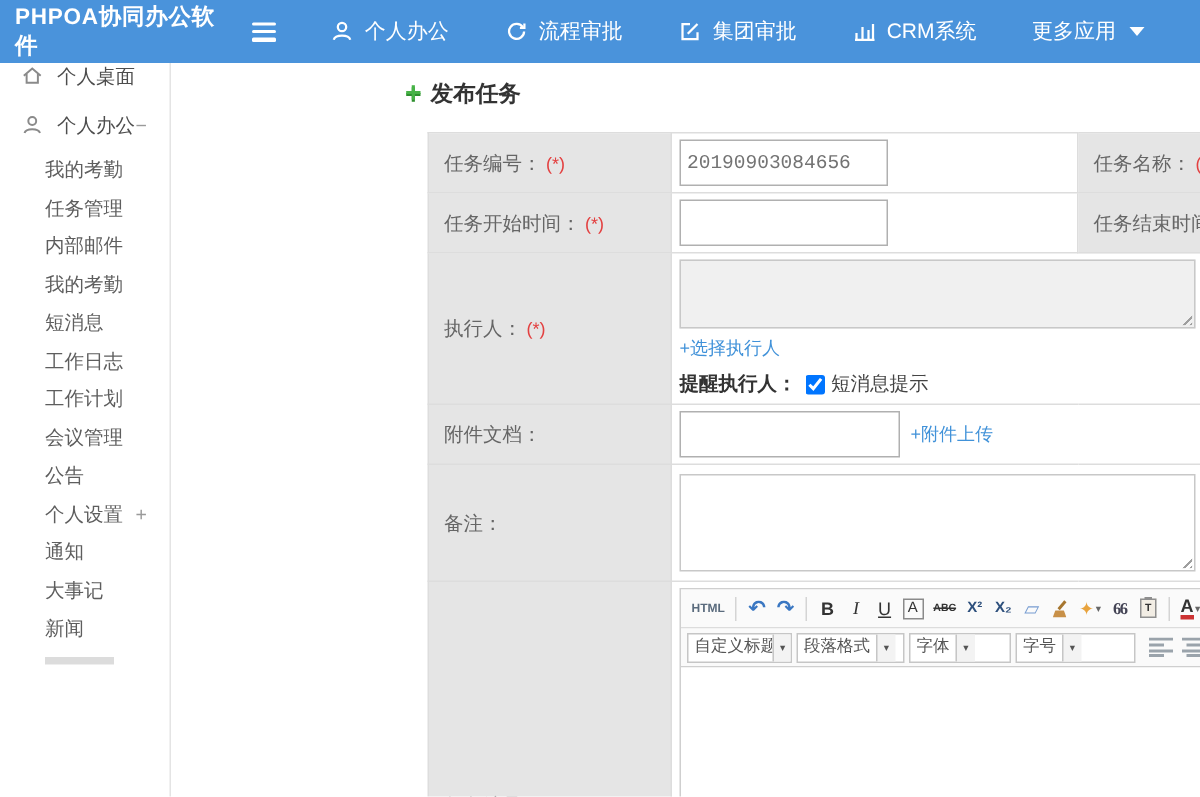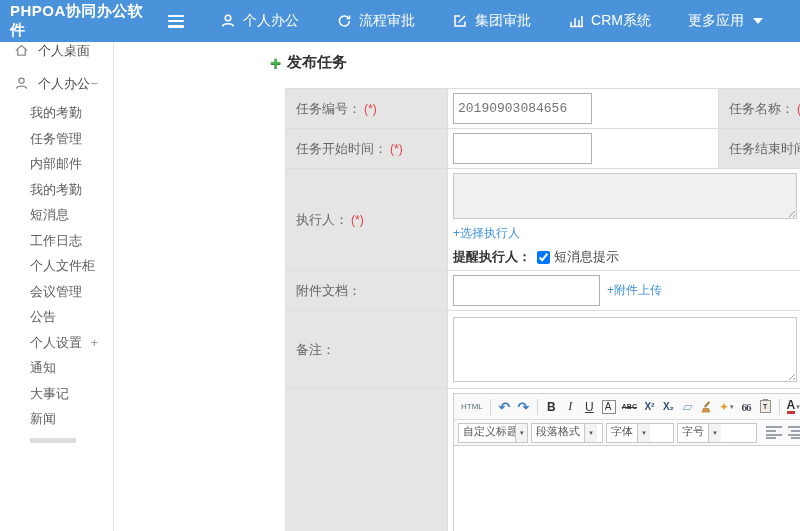--- a/index.html
+++ b/index.html
@@ -67,21 +67,21 @@
 
   
   .editor { width:520px; border:1px solid #cfcfcf; background:#fff; }
   .toolbar { background:#fafafa; border-bottom:1px solid #dcdcdc;
     display:flex; align-items:center; padding:2px 4px; height:26px; }
   .toolbar.second { border-bottom:1px solid #cfcfcf; }
   .tbtn { display:inline-flex; align-items:center; justify-content:center; height:20px;
     min-width:17px; padding:0 2px; margin:0 1px; font-size:11px; color:#333;
     border-radius:2px; cursor:pointer; white-space:nowrap; }
   .tsep { width:1px; height:16px; background:#d4d4d4; margin:0 4px; flex:none; }
-  .b-html { font-size:8px; font-weight:normal; color:#5a6b7d; letter-spacing:0; }
+  .b-html { font-size:8px; font-weight:bold; color:#5a6b7d; letter-spacing:0; }
   .b-undo, .b-redo { color:#3a77c2; font-size:14px; font-weight:bold; }
   .b-bold { font-weight:bold; font-size:12px; }
   .b-italic { font-style:italic; font-size:12px; font-family:"Liberation Serif", serif; }
   .b-under { text-decoration:underline; font-size:12px; }
   .b-abox { border:1px solid #8a8a8a; font-size:10px; padding:0 2px; height:14px; min-width:14px; }
   .b-strike { font-size:7px; font-weight:bold; text-decoration:line-through; letter-spacing:0; }
   .b-sup, .b-sub { font-size:10px; font-weight:bold; color:#2d4f7c; }
   .b-eraser { color:#7a9fd2; font-size:13px; }
   .ic-broom { width:12px; height:12px; position:relative; }
   .ic-broom::before { content:""; position:absolute; left:6px; top:0; width:2px; height:7px;
@@ -181,21 +181,21 @@
   <div class="side-sub">
       <span>我的考勤</span>
     </div>
   <div class="side-sub">
       <span>短消息</span>
     </div>
   <div class="side-sub">
       <span>工作日志</span>
     </div>
   <div class="side-sub">
-      <span>个人文件柜</span>
+      <span>工作计划</span>
     </div>
   <div class="side-sub">
       <span>会议管理</span>
     </div>
   <div class="side-sub">
       <span>公告</span>
     </div>
   <div class="side-sub">
     <span>个人设置</span>
     <span class="toggle">+</span>

